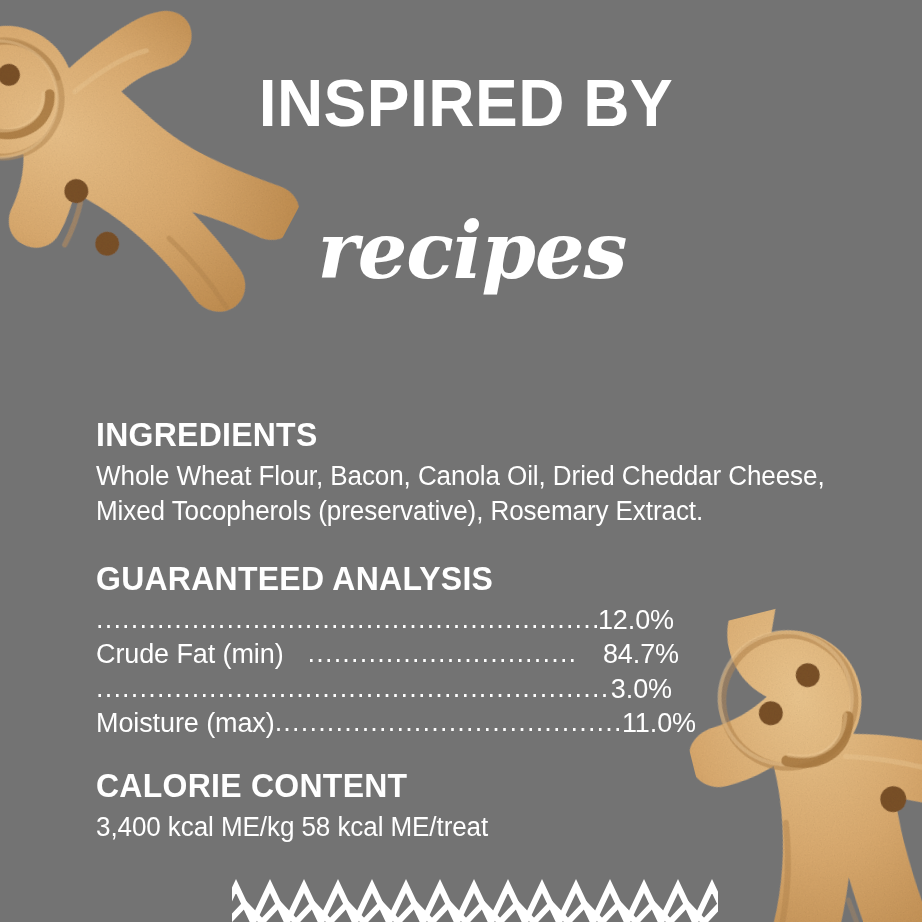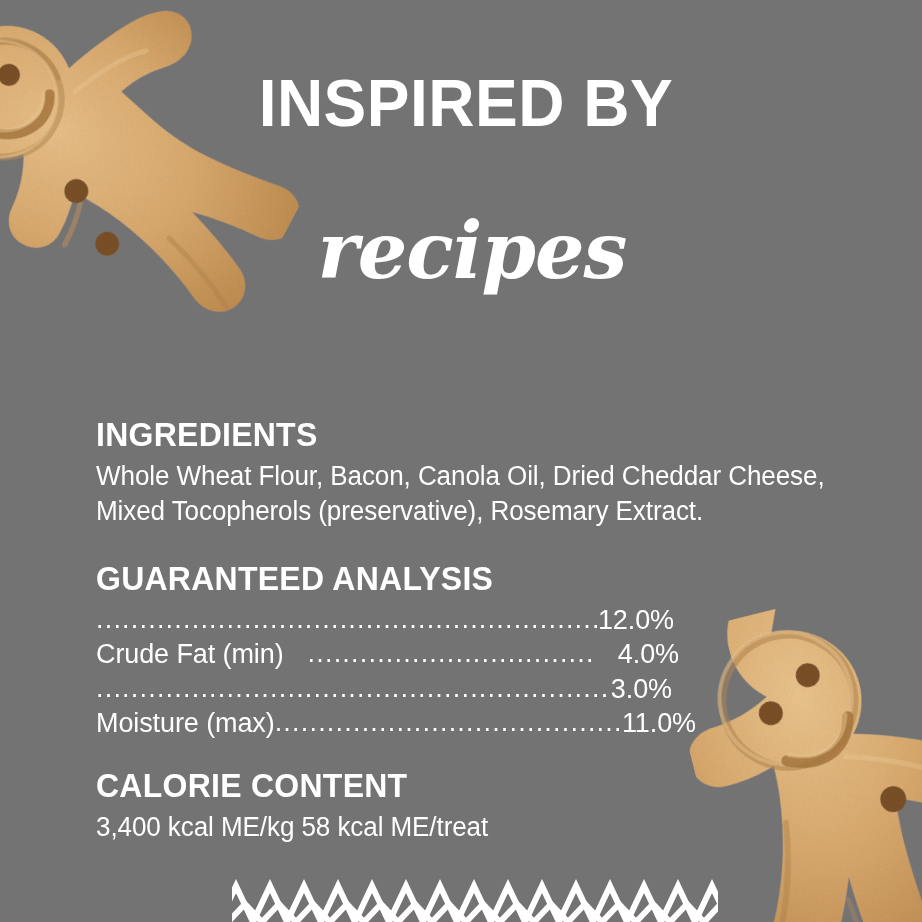--- a/index.html
+++ b/index.html
@@ -264,21 +264,21 @@
 
     <h2 class="heading">GUARANTEED ANALYSIS</h2>
     <ul class="ga-list">
       <li class="ga-row ga-row-0">
         <span class="ga-dots">........................................................................</span>
         <span class="ga-value">12.0%</span>
       </li>
       <li class="ga-row ga-row-1">
         <span class="ga-label">Crude Fat (min)</span>
         <span class="ga-dots">........................................................................</span>
-        <span class="ga-value">4.0%</span>
+        <span class="ga-value">84.7%</span>
       </li>
       <li class="ga-row ga-row-2">
         <span class="ga-dots">........................................................................</span>
         <span class="ga-value">3.0%</span>
       </li>
       <li class="ga-row ga-row-3">
         <span class="ga-label">Moisture (max)</span>
         <span class="ga-dots">........................................................................</span>
         <span class="ga-value">11.0%</span>
       </li>

